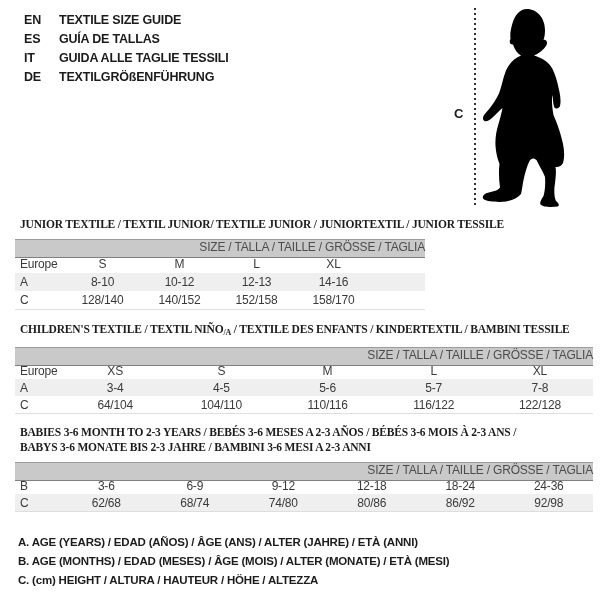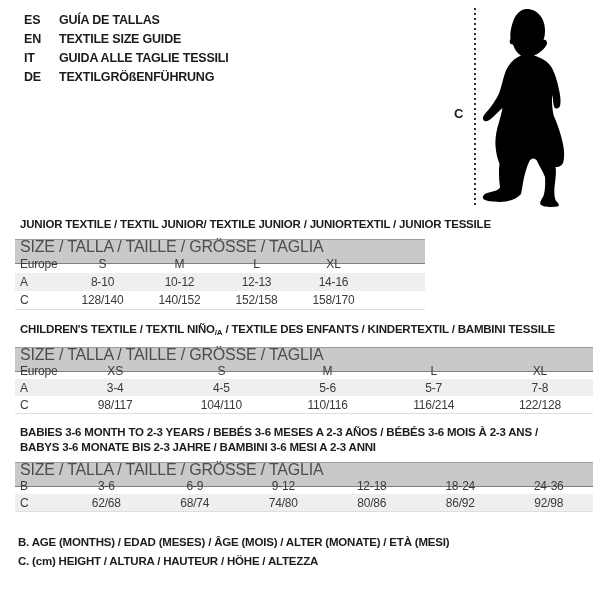--- a/index.html
+++ b/index.html
@@ -12,28 +12,28 @@
   .lang-row .code{display:inline-block;width:35px;}
 
   
   .dash{position:absolute;left:474px;top:8px;width:2px;height:199px;
         background:repeating-linear-gradient(to bottom,#2e2e2e 0,#2e2e2e 2px,transparent 2px,transparent 5px);}
   .clabel{position:absolute;left:454px;top:106px;font-weight:bold;font-size:13px;color:#1b1b1b;}
   .baby{position:absolute;left:481px;top:8px;width:88px;height:200px;}
 
   
   .sec-title{position:absolute;left:20px;font-weight:bold;font-size:11.5px;
-             letter-spacing:-0.2px;line-height:15px;color:#1c1c1c;white-space:nowrap;}
+             letter-spacing:-0.2px;line-height:15px;color:#1c1c1c;white-space:nowrap;font-family:Liberation Serif, serif;}
   .subA{font-size:8px;vertical-align:-2px;}
 
   
-  .size-bar{position:absolute;left:15px;height:25px;box-sizing:border-box;background:#c9c9c9;
+  .size-bar{position:absolute;left:15px;height:19px;box-sizing:border-box;background:#c9c9c9;
             border-top:1px solid #9c9c9c;border-bottom:1px solid #808080;
-            color:#4d4d4d;font-size:16px;line-height:14px;padding-left:5px;
-            letter-spacing:-0.2px;white-space:nowrap;}
+            color:#4d4d4d;font-size:12px;line-height:14px;padding-left:5px;
+            letter-spacing:-0.2px;white-space:nowrap;text-align:right;}
 
   
   .szt{position:absolute;left:15px;border-collapse:collapse;table-layout:fixed;
        font-size:12px;color:#3a3a3a;letter-spacing:-0.2px;}
   .szt td{height:18px;padding:0;text-align:center;white-space:nowrap;overflow:hidden;margin-left:44px;}
   .t2 td,.t3 td{height:17px;}
   .szt td.lbl{text-align:left;padding-left:5px;}
   .szt tr.shade td{background:#efefef;}
   .szt tr:last-child td{border-bottom:1px solid #dedede;}
 
@@ -41,24 +41,24 @@
   .foot{position:absolute;left:18px;top:533px;font-weight:bold;font-size:11.5px;
         line-height:19px;letter-spacing:-0.2px;color:#1c1c1c;}
 </style>
 </head>
 <body>
 
 <div class="canvas">
 
   <div class="langs">
     <div class="lang-row">
+      <span class="code">EN</span><span>TEXTILE SIZE GUIDE</span>
+    </div>
+    <div class="lang-row">
       <span class="code">ES</span><span>GUÍA DE TALLAS</span>
-    </div>
-    <div class="lang-row">
-      <span class="code">EN</span><span>TEXTILE SIZE GUIDE</span>
     </div>
     <div class="lang-row">
       <span class="code">IT</span><span>GUIDA ALLE TAGLIE TESSILI</span>
     </div>
     <div class="lang-row">
       <span class="code">DE</span><span>TEXTILGRÖßENFÜHRUNG</span>
     </div>
   </div>
 
   <div class="dash"></div>
@@ -149,24 +149,24 @@
     <tr class="shade">
       <td class="lbl">A</td>
       <td>3-4</td>
       <td>4-5</td>
       <td>5-6</td>
       <td>5-7</td>
       <td>7-8</td>
     </tr>
     <tr>
       <td class="lbl">C</td>
-      <td>98/117</td>
+      <td>64/104</td>
       <td>104/110</td>
       <td>110/116</td>
-      <td>116/214</td>
+      <td>116/122</td>
       <td>122/128</td>
     </tr>
   </tbody>
     </table>
 
   <div class="sec-title" style="top:425px;">
     <div>BABIES 3-6 MONTH TO 2-3 YEARS / BEBÉS 3-6 MESES A 2-3 AÑOS / BÉBÉS 3-6 MOIS À 2-3 ANS /</div>
     <div>BABYS 3-6 MONATE BIS 2-3 JAHRE / BAMBINI 3-6 MESI A 2-3 ANNI</div>
   </div>
   <div class="size-bar" style="top:462px;width:578px;">SIZE / TALLA / TAILLE / GRÖSSE / TAGLIA</div>
@@ -196,17 +196,18 @@
       <td>68/74</td>
       <td>74/80</td>
       <td>80/86</td>
       <td>86/92</td>
       <td>92/98</td>
     </tr>
   </tbody>
     </table>
 
   <div class="foot">
+    <div>A. AGE (YEARS) / EDAD (AÑOS) / ÂGE (ANS) / ALTER (JAHRE) / ETÀ (ANNI)</div>
     <div>B. AGE (MONTHS) / EDAD (MESES) / ÂGE (MOIS) / ALTER (MONATE) / ETÀ (MESI)</div>
     <div>C. (cm) HEIGHT / ALTURA / HAUTEUR / HÖHE / ALTEZZA</div>
   </div>
 
 </div>
 
 </body></html>

